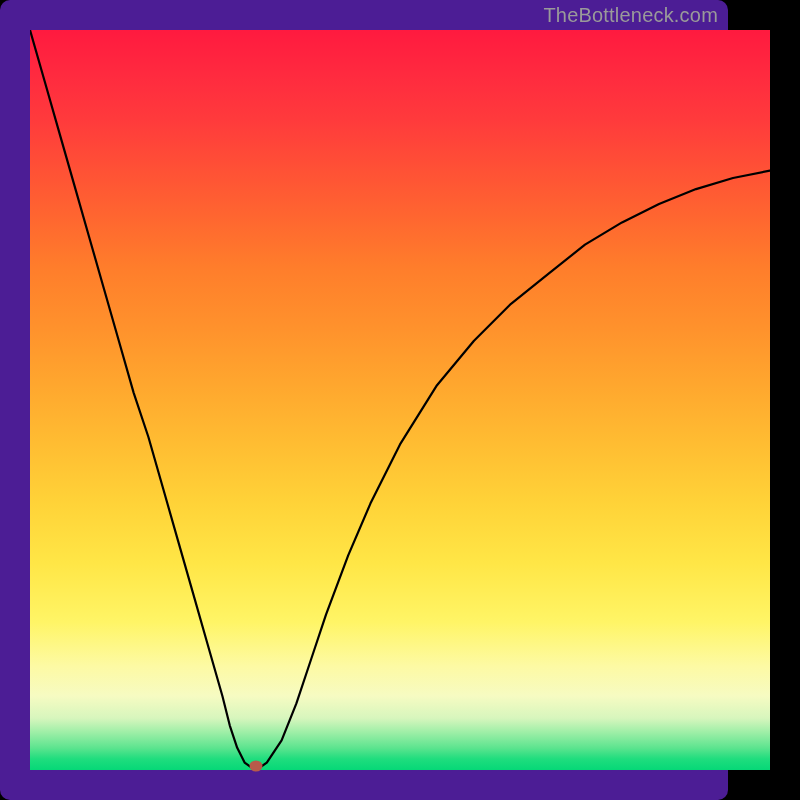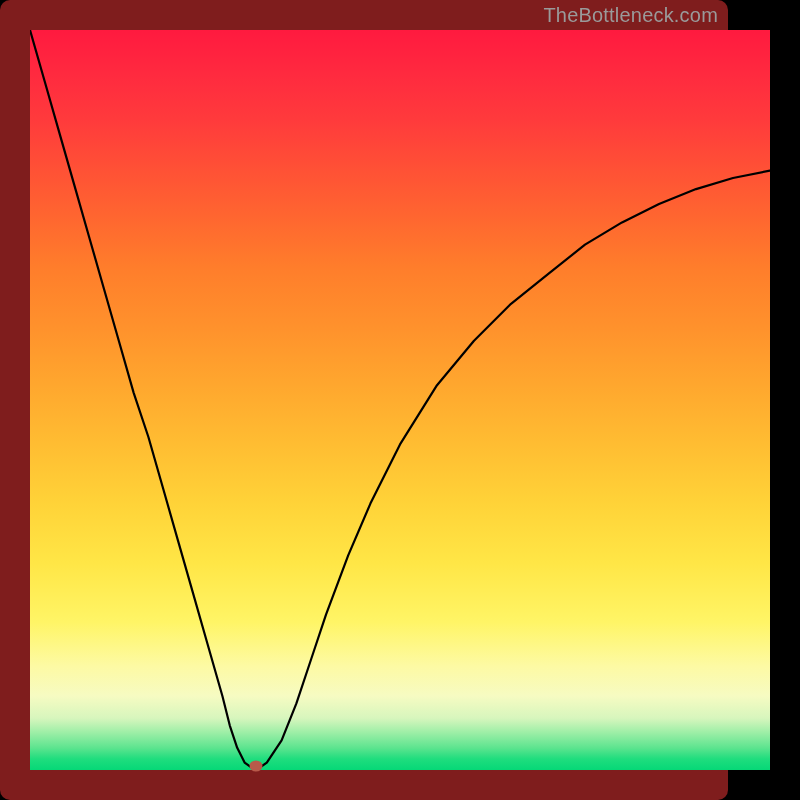--- a/index.html
+++ b/index.html
@@ -8,21 +8,21 @@
     width: 800px;
     height: 800px;
     overflow: hidden;
     background: #000;
     font-family: Arial, Helvetica, sans-serif;
   }
   .frame {
     position: relative;
     width: 728px;
     height: 800px;
-    background: #7f1d1d;
+    background: #4c1d95;
     border-radius: 10px;
   }
   .plot {
     position: absolute;
     left: 30px;
     top: 30px;
     width: 740px;
     height: 740px;
     background: linear-gradient(to bottom,
       #ff1a3f 0%,

